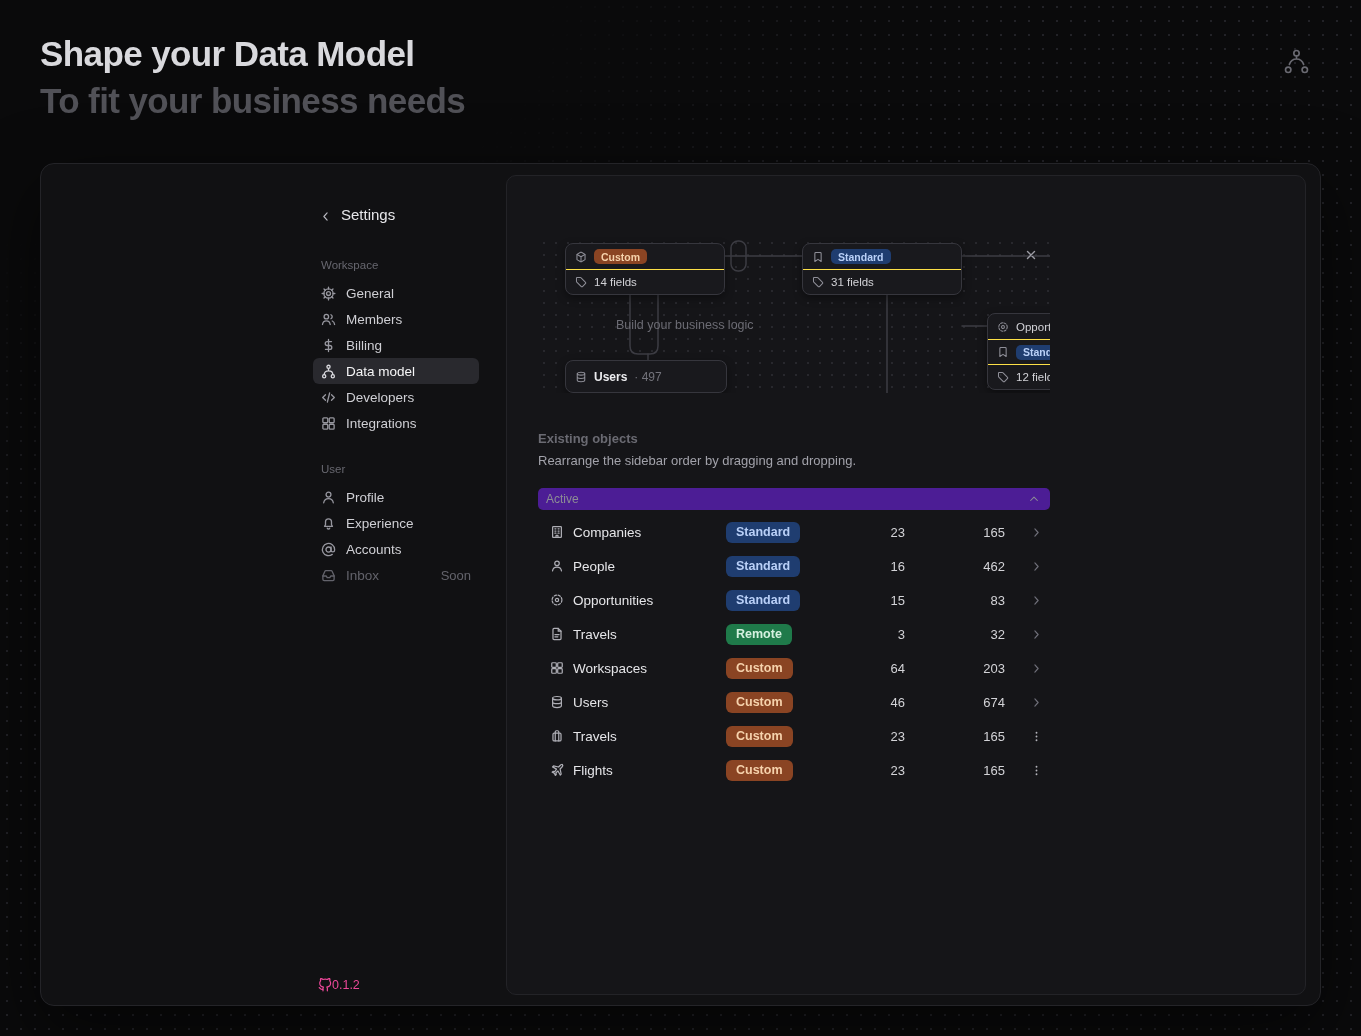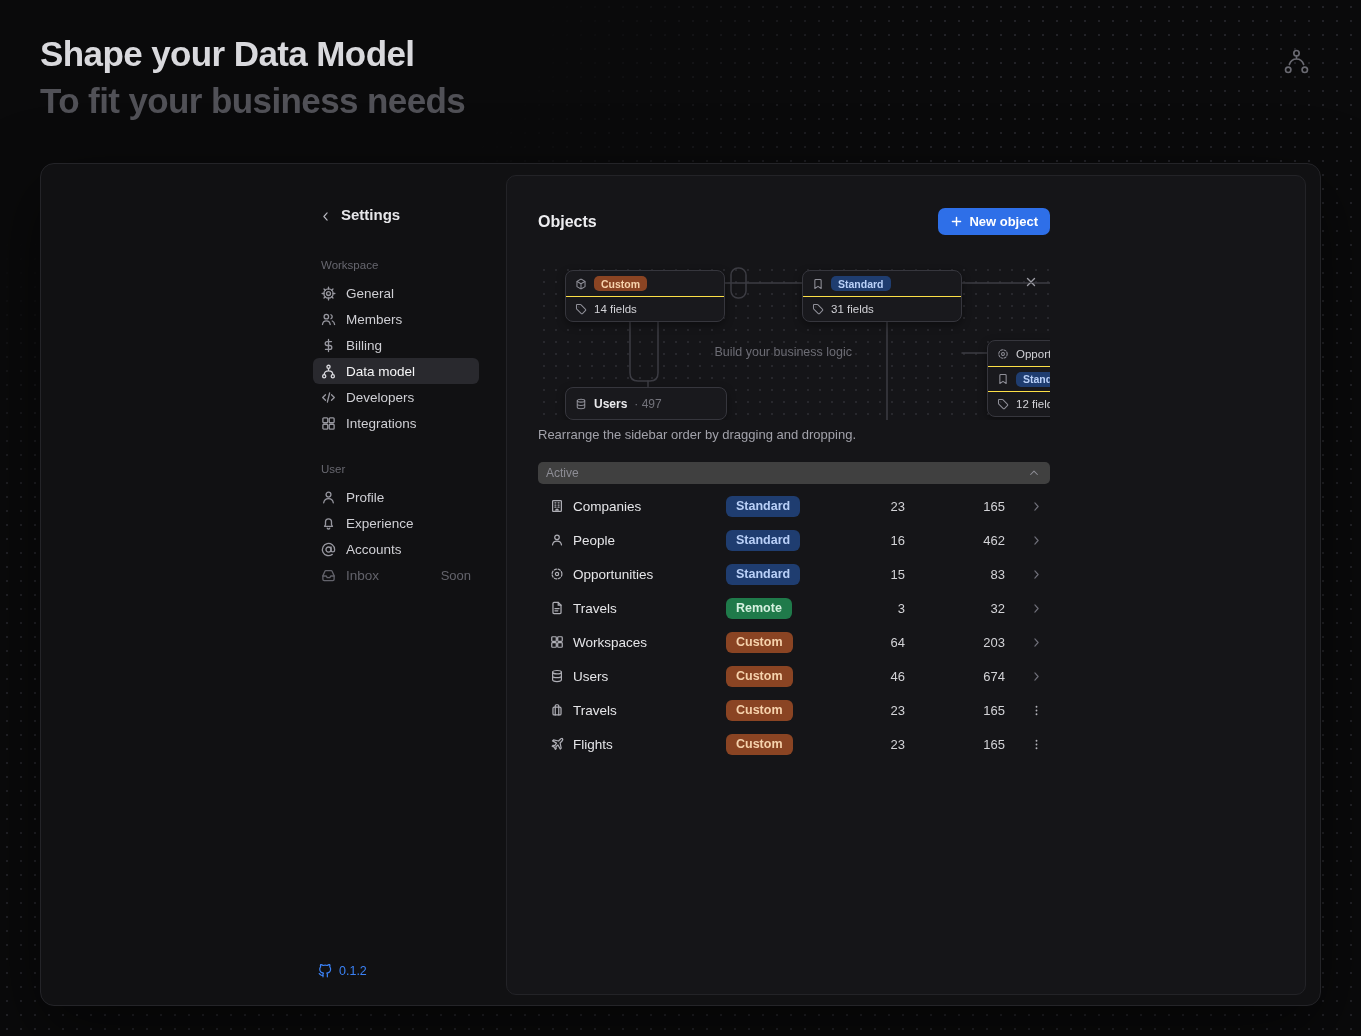--- a/index.html
+++ b/index.html
@@ -22,33 +22,33 @@
   .page-subtitle{font-size:35px;font-weight:700;letter-spacing:-.6px;color:#515157;margin-top:7px}
   .top-icon{position:absolute;left:1282px;top:47px;width:29px;height:29px;color:#6a6a72;stroke-width:1.6}
 
   
   .card{position:absolute;left:40px;top:163px;width:1281px;height:843px;background:#111113;
         border:1px solid #242428;border-radius:14px;box-shadow:0 24px 70px rgba(0,0,0,.55)}
 
   
   .settings-nav{position:absolute;left:272px;top:42px;width:166px}
   .settings-header{display:flex;align-items:flex-end;gap:9px;margin:0 0 36px 6px;
-        color:#e7e7ea;font-size:15px;font-weight:700;cursor:pointer}
+        color:#e7e7ea;font-size:15px;font-weight:400;cursor:pointer}
   .settings-header .ic{width:13px;height:13px;color:#b9b9c0}
   .section{margin-bottom:27px}
   .section-label{font-size:11.5px;font-weight:500;color:#67676f;margin:0 0 9px 8px}
   .nav-item{display:flex;align-items:center;gap:10px;height:26px;padding:0 8px;border-radius:6px;
         font-size:13.5px;color:#cfcfd4;cursor:pointer}
   .nav-item .ic{width:15px;height:15px;color:#97979f;flex:none}
   .nav-item.active{background:#29292e;color:#f6f6f7}
   .nav-item.active .ic{color:#d9d9de}
   .nav-item.dim,.nav-item.dim .ic{color:#63636b}
   .soon{margin-left:auto;font-size:13px;color:#63636b}
-  .version{position:absolute;left:277px;bottom:27px;display:flex;align-items:center;gap:7px;
-        color:#3b82f6;font-size:12.5px}
+  .version{position:absolute;left:277px;bottom:13px;display:flex;align-items:center;
+        color:#ec4899;font-size:12.5px}
   .version .ic{width:14px;height:14px}
 
   
   .panel{position:absolute;left:465px;top:11px;width:800px;height:820px;background:#151518;
         border:1px solid #232327;border-radius:10px;padding:32px 31px 0}
   .panel-head{display:flex;align-items:center;justify-content:space-between;width:512px}
   .panel-title{font-size:16px;font-weight:700;color:#ededf0}
   .btn-new{display:inline-flex;align-items:center;gap:6px;height:27px;padding:0 12px;border:none;
         border-radius:7px;background:var(--accent-blue,#2e6fe8);color:#fff;font-size:13px;
         font-weight:600;font-family:inherit;cursor:pointer}
@@ -64,42 +64,42 @@
         color:#d2d2d7;white-space:nowrap}
   .node-row + .node-row{border-top:1px solid #fde047}
   .node .ic{width:12px;height:12px;color:#8f8f98;flex:none}
   .n-custom{left:27px;top:6px;width:160px}
   .n-standard{left:264px;top:6px;width:160px}
   .n-users{left:27px;top:123px;width:162px}
   .n-users .node-row{height:31px;font-size:12px}
   .uname{color:#ebebee;font-weight:700}
   .ucount{color:#73737b}
   .n-opps{left:449px;top:76px;width:160px}
-  .canvas-caption{position:absolute;left:84px;top:81px;width:230px;text-align:right;
+  .canvas-caption{position:absolute;left:78px;top:81px;width:230px;text-align:left;
         font-size:12.5px;color:#6c6c74}
   .canvas-close{position:absolute;left:486px;top:11px;width:14px;height:14px;color:#9c9ca4;
         stroke-width:1.6;cursor:pointer}
 
   
   .badge{display:inline-flex;align-items:center;border-radius:6px;font-weight:600}
   .badge.tbl{padding:3.5px 10px;font-size:12.5px}
   .badge.sm{padding:1.5px 7px;font-size:10.5px;border-radius:5px}
   .badge[data-type="Standard"]{background:var(--badge-standard-bg,#1f3d70);color:var(--badge-standard-text,#b9d0f8)}
   .badge[data-type="Custom"]{background:var(--badge-custom-bg,#8a4423);color:var(--badge-custom-text,#f6d2ac)}
   .badge[data-type="Remote"]{background:var(--badge-remote-bg,#1f7a4a);color:var(--badge-remote-text,#d5f1e0)}
 
   
   .existing-heading{margin-top:38px;font-size:13px;font-weight:600;color:#6a6a72}
   .existing-desc{margin-top:7px;font-size:13px;color:#a2a2aa}
   .table{margin-top:20px;width:512px}
   .thead{display:grid;grid-template-columns:156px 136px 67px 100px 1fr;align-items:center;
         height:30px;padding-left:8px;font-size:13px;color:#8d8d95}
   .th.num{text-align:right}
   .group-bar{display:flex;align-items:center;justify-content:space-between;height:22px;
-        padding:0 10px 0 8px;margin:8px 0 5px;background:#404040;border-radius:5px;
+        padding:0 10px 0 8px;margin:8px 0 5px;background:#4c1d95;border-radius:5px;
         font-size:12px;color:#8d8d95;cursor:pointer}
   .group-bar .ic{width:12px;height:12px}
   .row{display:grid;grid-template-columns:188px 112px 67px 100px 1fr;align-items:center;
         height:34px;font-size:13.5px;color:#e5e5e8;cursor:pointer}
   .cell.name{display:flex;align-items:center;gap:9px;padding-left:12px}
   .cell.name .ic{width:14px;height:14px;color:#aeaeb5;flex:none}
   .cell.num{text-align:right;font-size:13px;color:#d3d3d7}
   .cell.action{display:flex;justify-content:flex-end;padding-right:7px}
   .cell.action .ic{width:13px;height:13px;color:#70707a}
   .cell.action .ic.kebab{color:#b3b3ba}
@@ -313,29 +313,20 @@
   </nav>
 
   <div class="version">
     <svg class="ic">
         <use href="#i-github"></use>
       </svg>
     <span>0.1.2</span>
   </div>
 
   <section class="panel">
-    <div class="panel-head">
-      <div class="panel-title">Objects</div>
-      <button class="btn-new">
-        <svg class="ic">
-            <use href="#i-plus"></use>
-          </svg>
-        <span>New object</span>
-      </button>
-    </div>
 
     <div class="canvas">
       <svg class="edges" width="512" height="156">
         <path d="M187 19H264"></path>
         <path d="M424 19H512"></path>
         <path d="M424 89H449"></path>
         <path d="M349 56V156"></path>
         <path d="M92 56v53q0 8 8 8h12q8 0 8-8V56"></path>
         <path d="M110 117v6"></path>
         <rect x="193" y="4" width="15" height="30" rx="7"></rect>
@@ -401,20 +392,21 @@
           <span>12 fields</span>
         </div>
       </div>
 
       <div class="canvas-caption">Build your business logic</div>
       <svg class="ic canvas-close">
           <use href="#i-close"></use>
         </svg>
     </div>
 
+    <div class="existing-heading">Existing objects</div>
     <div class="existing-desc">Rearrange the sidebar order by dragging and dropping.</div>
 
     <div class="table">
 
       <div class="group-bar">
         <span>Active</span>
         <svg class="ic">
             <use href="#i-chevron-up"></use>
           </svg>
       </div>

